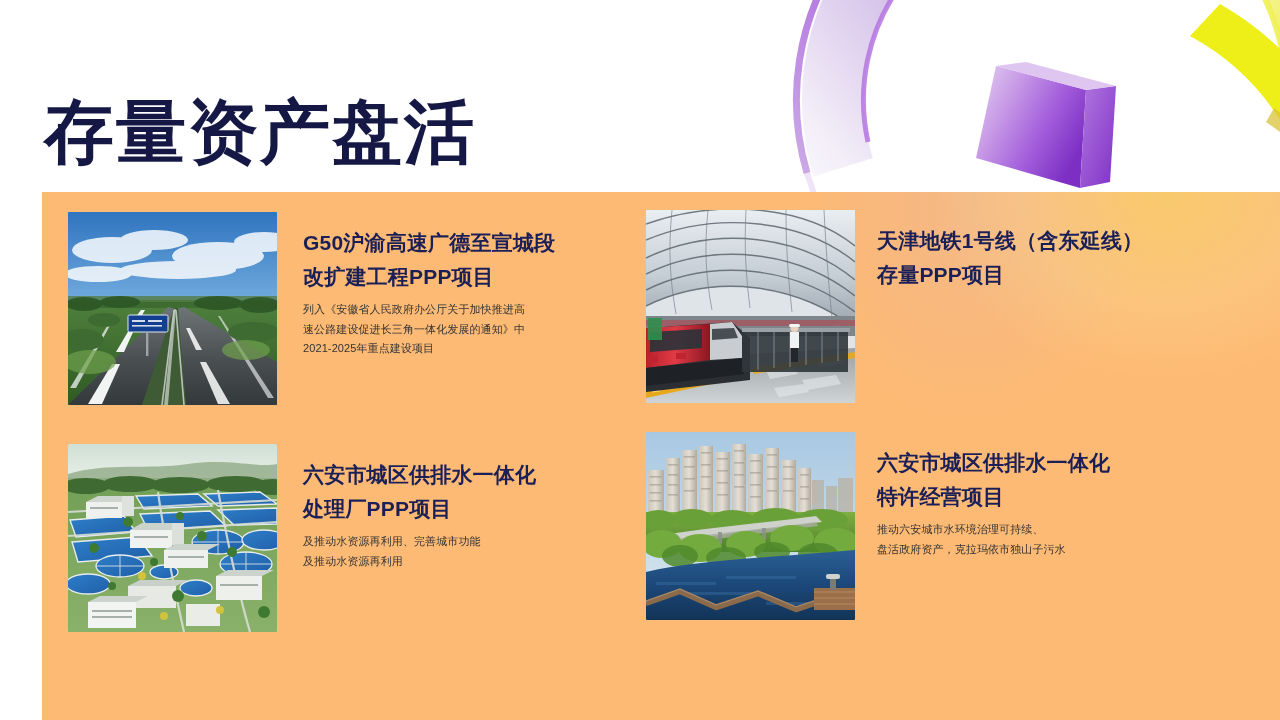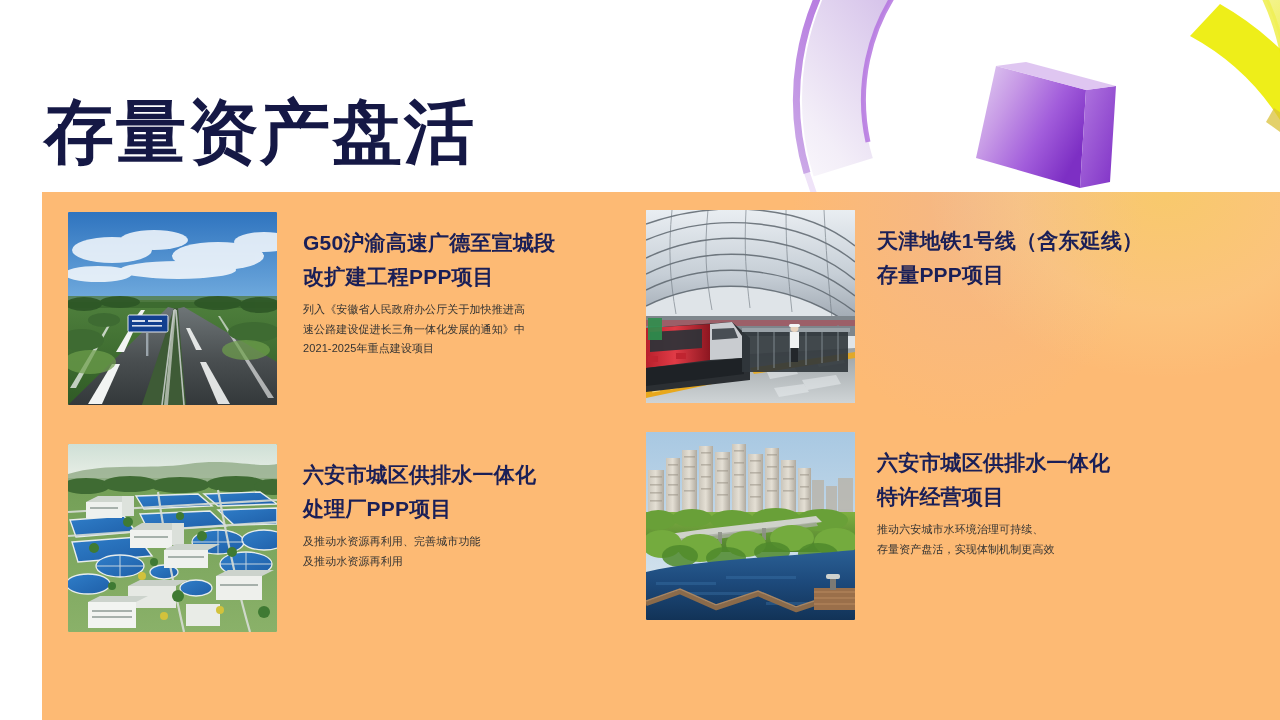--- a/index.html
+++ b/index.html
@@ -690,19 +690,19 @@
               </g>
               <rect x="184" y="146" width="6" height="12" fill="#7d7a74"></rect>
               <rect x="180" y="142" width="14" height="5" rx="2" fill="#cfd2ce"></rect>
             </g>
           </svg>
         </div>
         <div class="card-body">
           <div class="card-title">六安市城区供排水一体化
 特许经营项目</div>
           <div class="card-desc">推动六安城市水环境治理可持续、
-存量资产盘活，实现体制机制更高效</div>
+盘活政府资产，克拉玛依市独山子污水</div>
         </div>
       </div>
 
     </div>
   </div>
 </div>
 
 </body></html>

